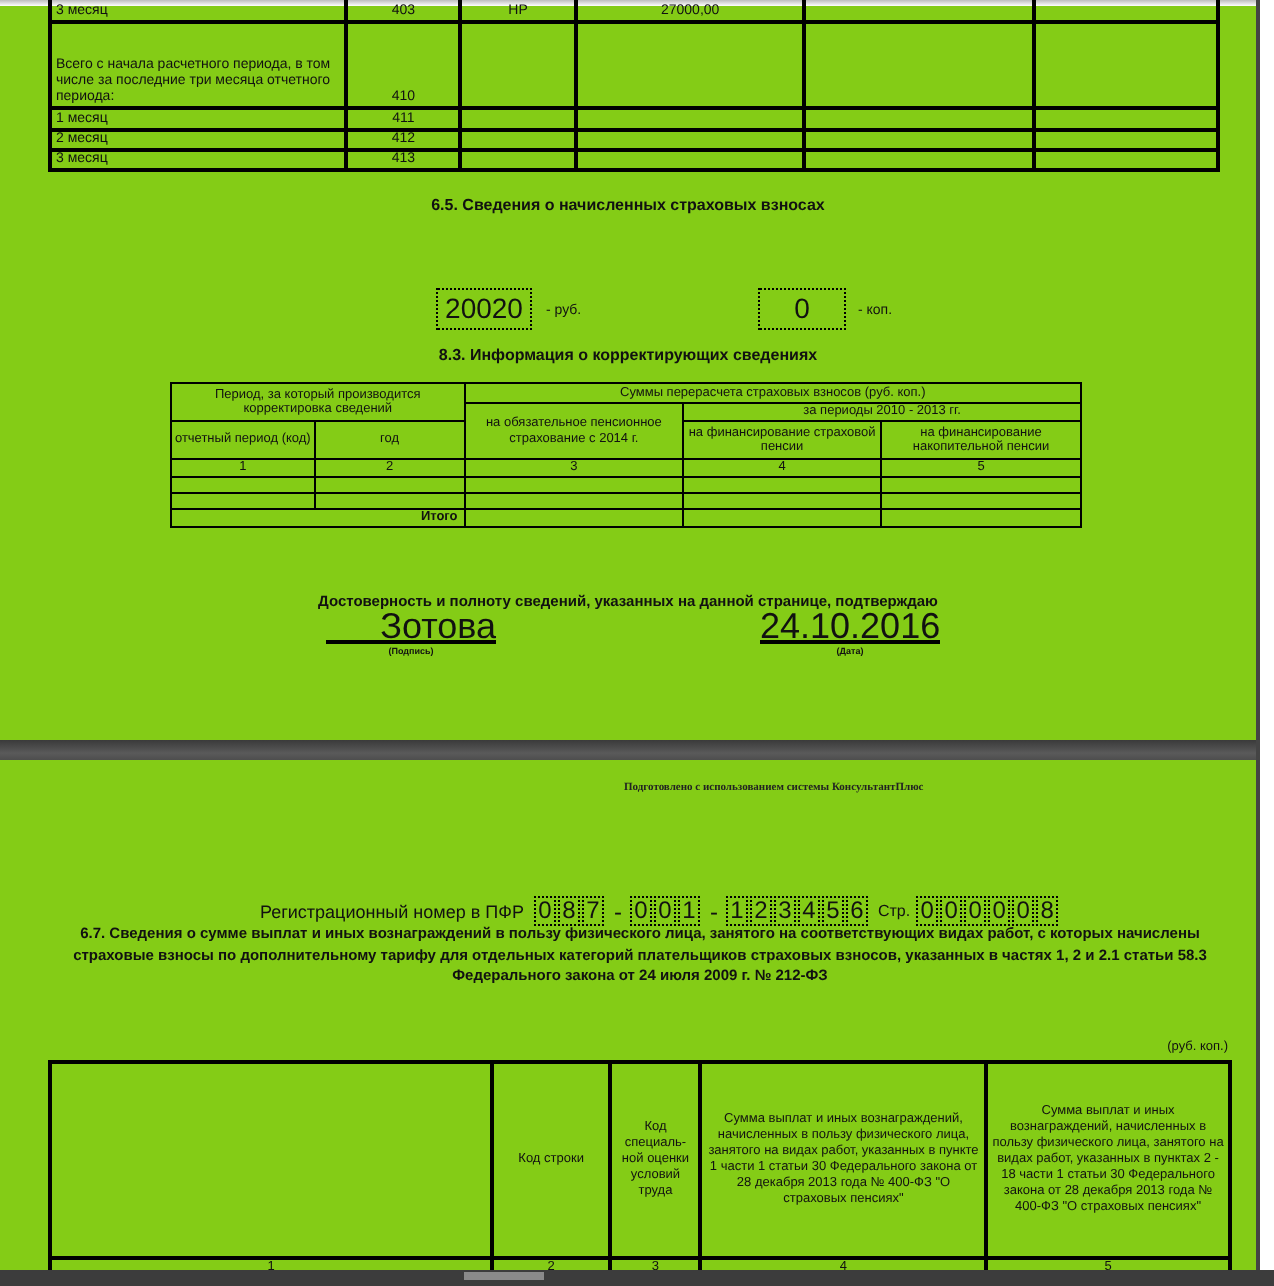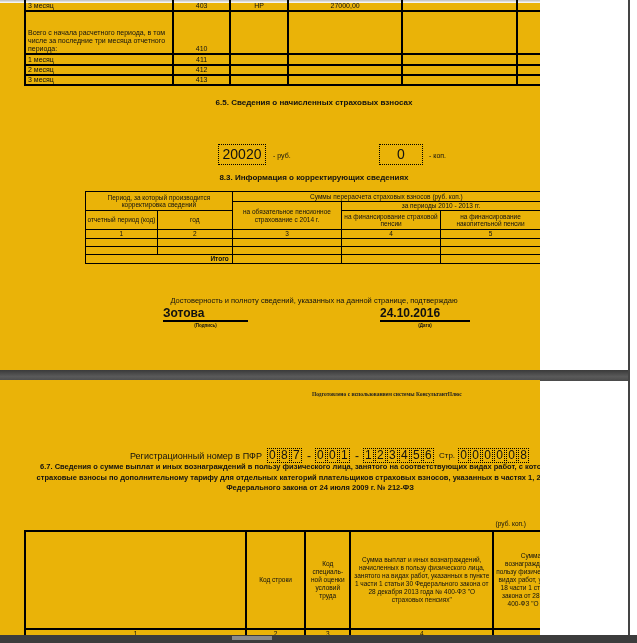--- a/index.html
+++ b/index.html
@@ -1,19 +1,19 @@
 <!DOCTYPE html>
 <html><head>
   <meta charset="utf-8">
   <style>
     * { box-sizing: border-box; margin: 0; padding: 0; }
     html, body { width: 637px; height: 643px; overflow: hidden; background: #ffffff; }
     body { position: relative; font-family: "Liberation Sans", sans-serif; color: #111; }
 
-    .page { position: absolute; left: 0; width: 540px; background: #eab308; overflow: hidden; padding-left: 27px; }
+    .page { position: absolute; left: 0; width: 628px; background: #84cc16; overflow: hidden; padding-left: 27px; }
     .page1 { top: 0; height: 370px; }
     .page2 { top: 380px; height: 263px; }
 
     .right-edge { position: absolute; right: 0; top: 0; width: 9px; height: 643px; background: #fff; border-left: 2px solid #444; }
     .top-shadow { position: absolute; left: 0; top: 0; width: 628px; height: 3px; background: linear-gradient(#bdbdbd, #fff); }
     .page-gap { position: absolute; left: 0; top: 370px; width: 637px; height: 11px; background: linear-gradient(#3a3a3a, #5a5a5a 60%, #4a4a4a); }
     .bottom-bar { position: absolute; left: 0; top: 635px; width: 637px; height: 8px; background: #3c3c3c; }
     .bottom-thumb { position: absolute; left: 232px; top: 636px; width: 40px; height: 4px; background: #8a8a8a; }
 
     table { border-collapse: collapse; }
@@ -35,22 +35,22 @@
     .box-kop { left: 379px; top: 144px; width: 44px; }
     .unit { position: absolute; font-size: 7px; top: 152px; }
     .unit-rub { left: 273px; }
     .unit-kop { left: 429px; }
 
     .h66 { position: absolute; left: 0; width: 628px; top: 173px; text-align: center; font-size: 8px; font-weight: bold; }
     .t2 { position: absolute; left: 85px; top: 191px; width: 456px; }
     .t2 td { text-align: center; vertical-align: middle; font-size: 6.5px; line-height: 7.5px; border-width: 1.5px; padding: 0 1px; }
     .t2 td.itogo { text-align: right; font-weight: bold; padding-right: 3px; }
 
-    .confirm { position: absolute; left: 0; width: 628px; top: 296px; text-align: center; font-size: 7.5px; font-weight: normal; }
-    .sig { position: absolute; top: 307px; text-align: left; font-size: 12px; line-height: 13px; border-bottom: 2px solid #000; font-weight: bold; }
+    .confirm { position: absolute; left: 0; width: 628px; top: 296px; text-align: center; font-size: 7.5px; font-weight: bold; }
+    .sig { position: absolute; top: 307px; text-align: right; font-size: 18px; line-height: 13px; border-bottom: 2px solid #000; }
     .sig-name { left: 163px; width: 85px; }
     .sig-date { left: 380px; width: 90px; }
     .sig-cap { position: absolute; top: 323px; font-size: 4.5px; text-align: center; font-weight: bold; }
     .cap-name { left: 163px; width: 85px; }
     .cap-date { left: 380px; width: 90px; }
 
     .prepared { position: absolute; left: 312px; top: 11px; font-family: "Liberation Serif", serif; font-size: 5.5px; font-weight: bold; color: #222; }
     .reg { position: absolute; left: 130px; top: 48px; display: flex; align-items: center; font-size: 9px; margin-top: 20px; }
     .reg-label { margin-right: 5px; }
     .digit { display: inline-block; width: 11px; height: 15px; border: 1.3px dotted #000; font-size: 12px; line-height: 13px; text-align: center; margin-right: 1px; }

